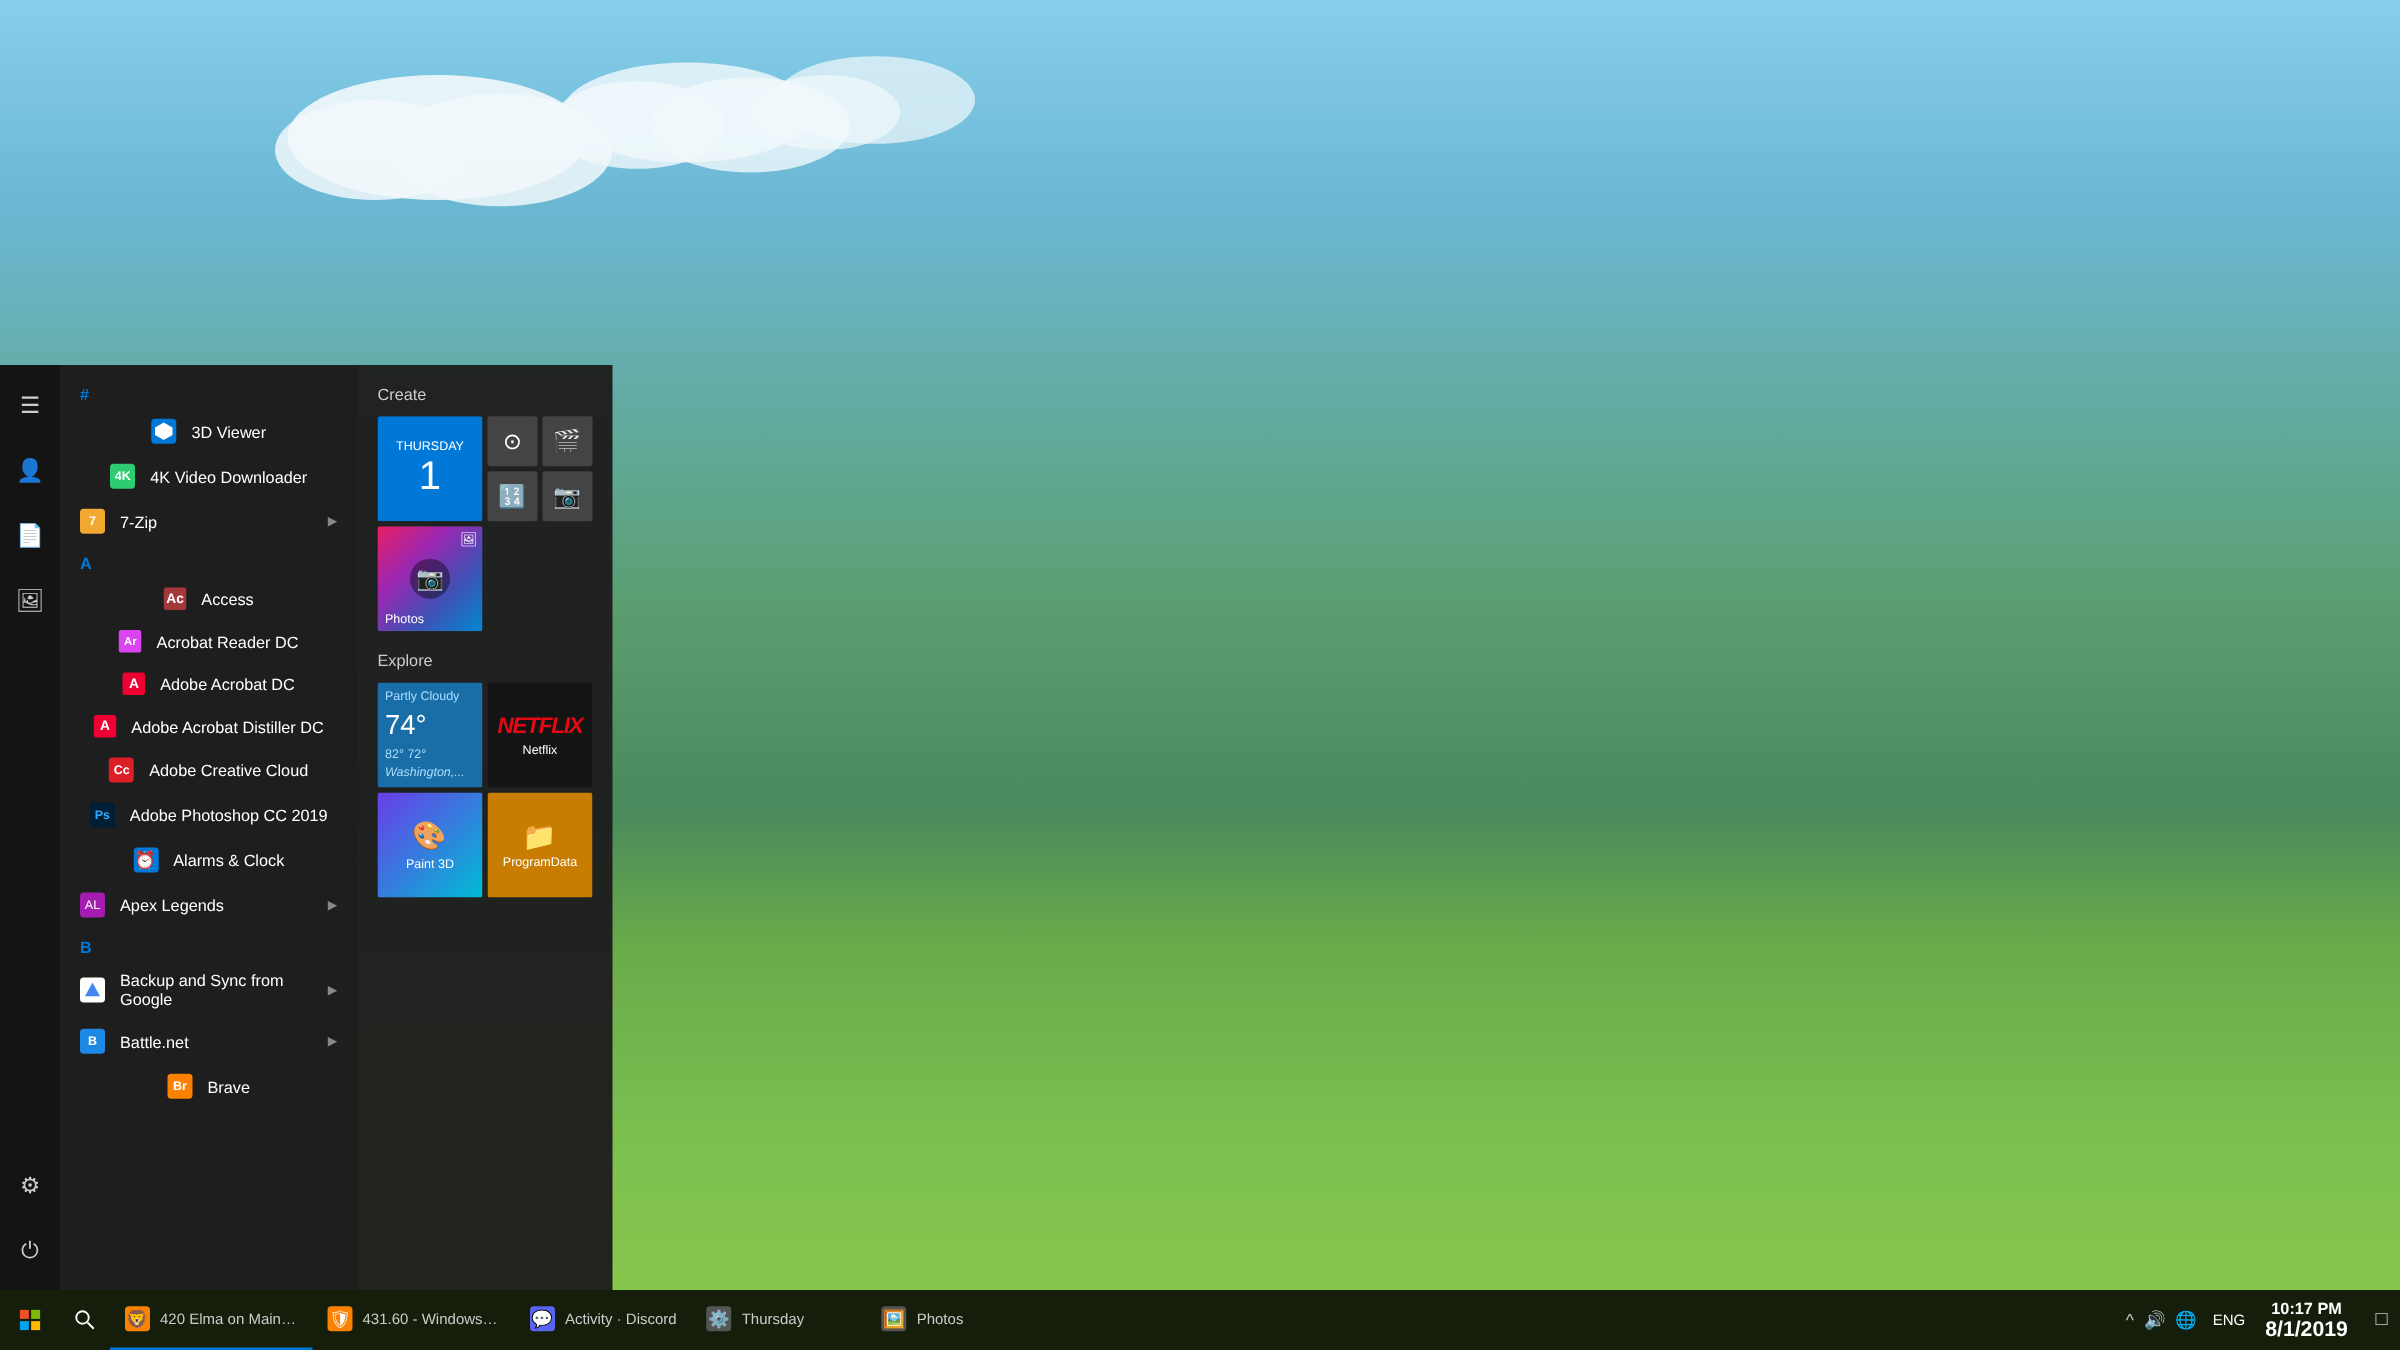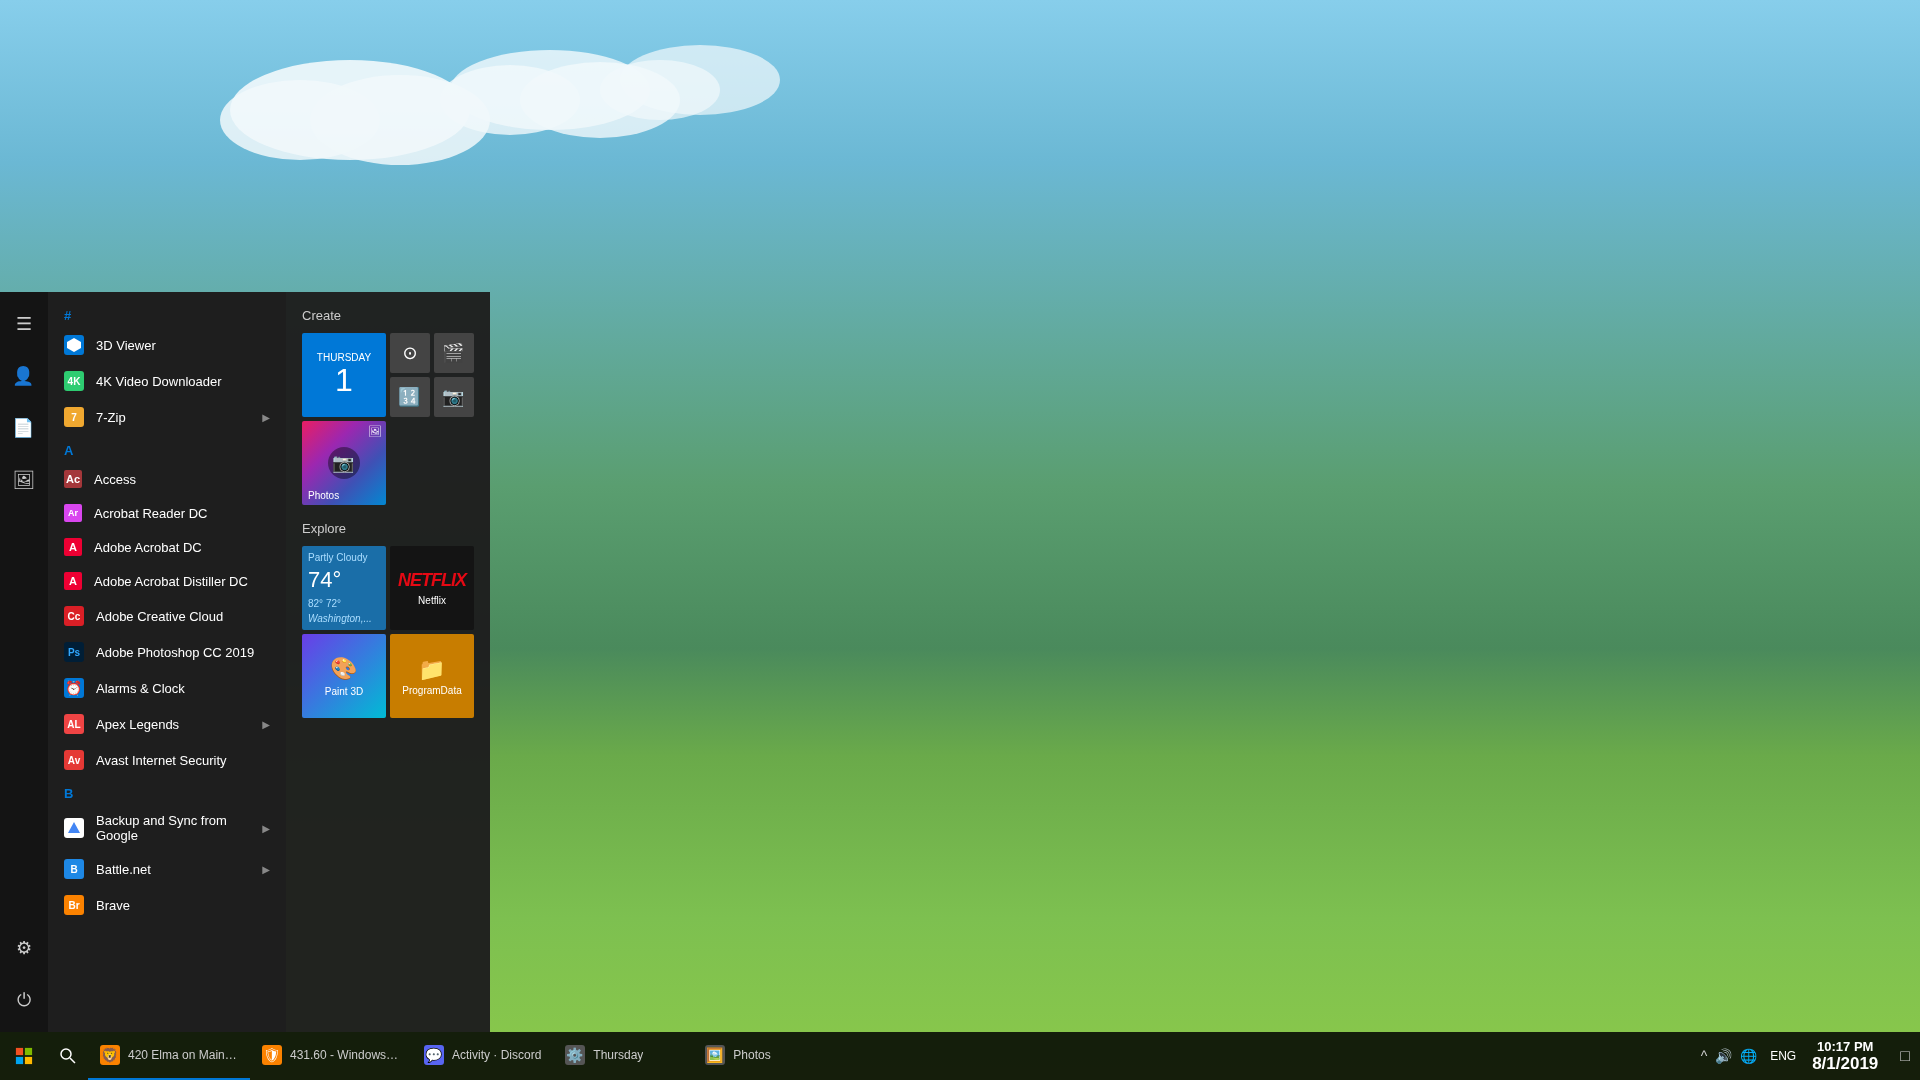--- a/index.html
+++ b/index.html
@@ -145,20 +145,21 @@
     }
 
     .app-item {
       display: flex;
       align-items: center;
       padding: 8px 16px;
       gap: 12px;
       cursor: pointer;
       color: #fff;
       font-size: 13px;
+      justify-content: center;
     }
 
     .app-item-icon {
       width: 20px;
       height: 20px;
       border-radius: 3px;
       display: flex;
       align-items: center;
       justify-content: center;
       font-size: 14px;
@@ -401,27 +402,23 @@
       </div>
       <div class="app-item">
         <div class="app-item-icon" style="background:#001e36;font-size:10px;color:#31a8ff;font-weight:bold;">Ps</div>
         <span>Adobe Photoshop CC 2019</span>
       </div>
       <div class="app-item">
         <div class="app-item-icon" style="background:#0078d7;font-size:14px;">⏰</div>
         <span>Alarms &amp; Clock</span>
       </div>
       <div class="app-item">
-        <div class="app-item-icon" style="background:#ef4444;font-size:10px;color:#fff;font-weight:bold;">AL</div>
+        <div class="app-item-icon" style="background:#a21caf;font-size:10px;color:#fff;font-weight:normal;">AL</div>
         <span>Apex Legends</span>
         <span class="app-expand">▶</span>
-      </div>
-      <div class="app-item">
-        <div class="app-item-icon" style="background:#e53935;font-size:10px;color:#fff;font-weight:bold;">Av</div>
-        <span>Avast Internet Security</span>
       </div>
 
       <div class="section-letter">B</div>
       <div class="app-item">
         <div class="app-item-icon" style="background:#fff;">
           <svg width="16" height="16" viewBox="0 0 16 16">
             <polygon points="8,2 14,13 2,13" fill="#4285f4"></polygon>
           </svg>
         </div>
         <span>Backup and Sync from Google</span>

